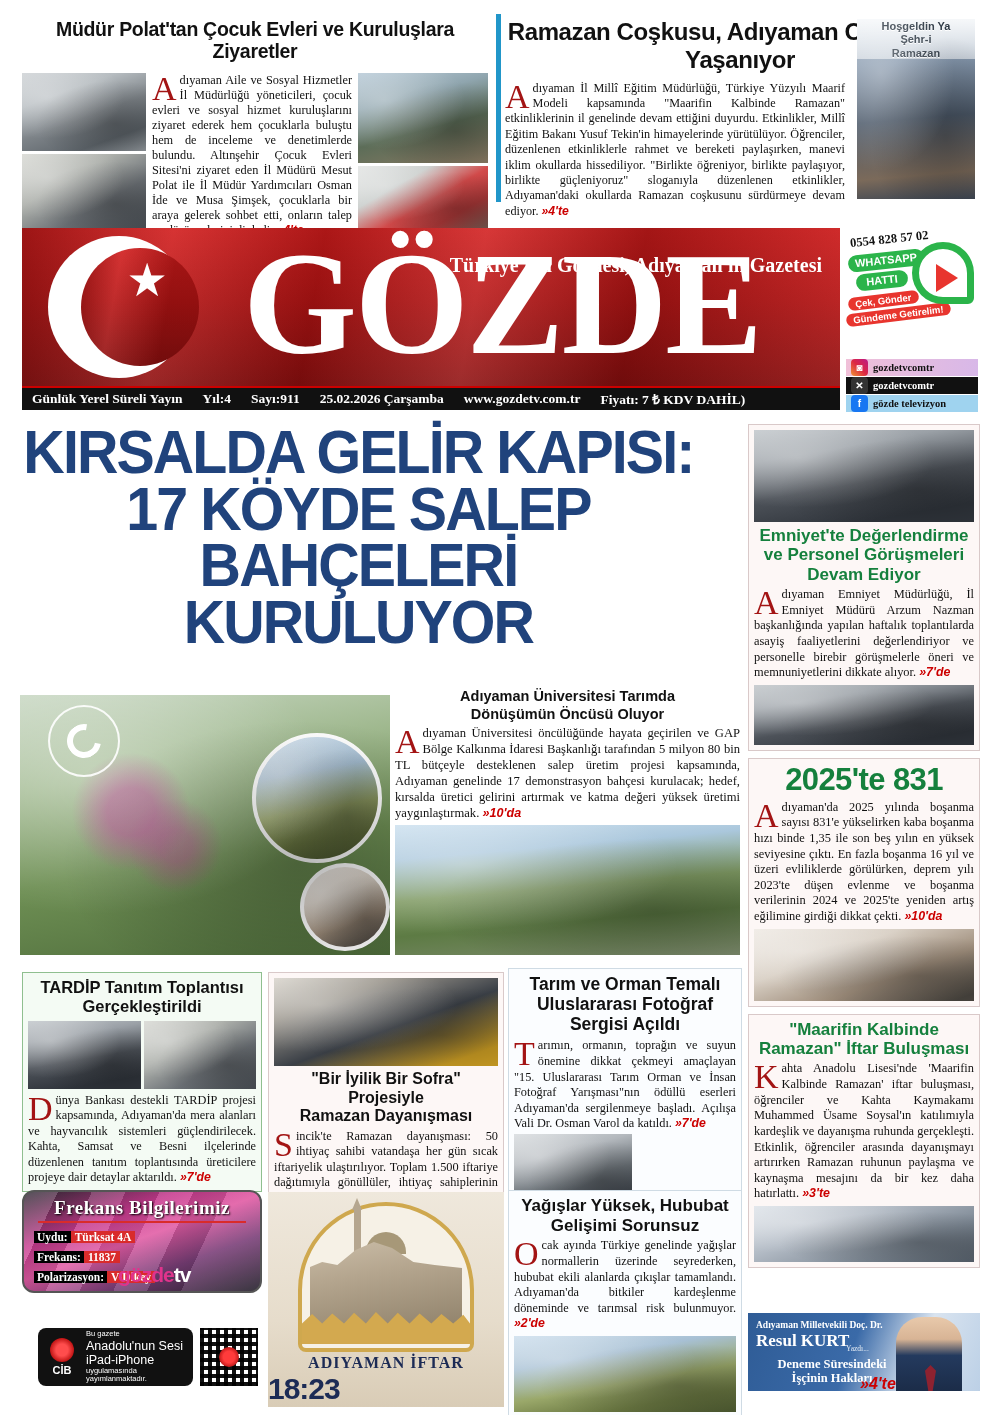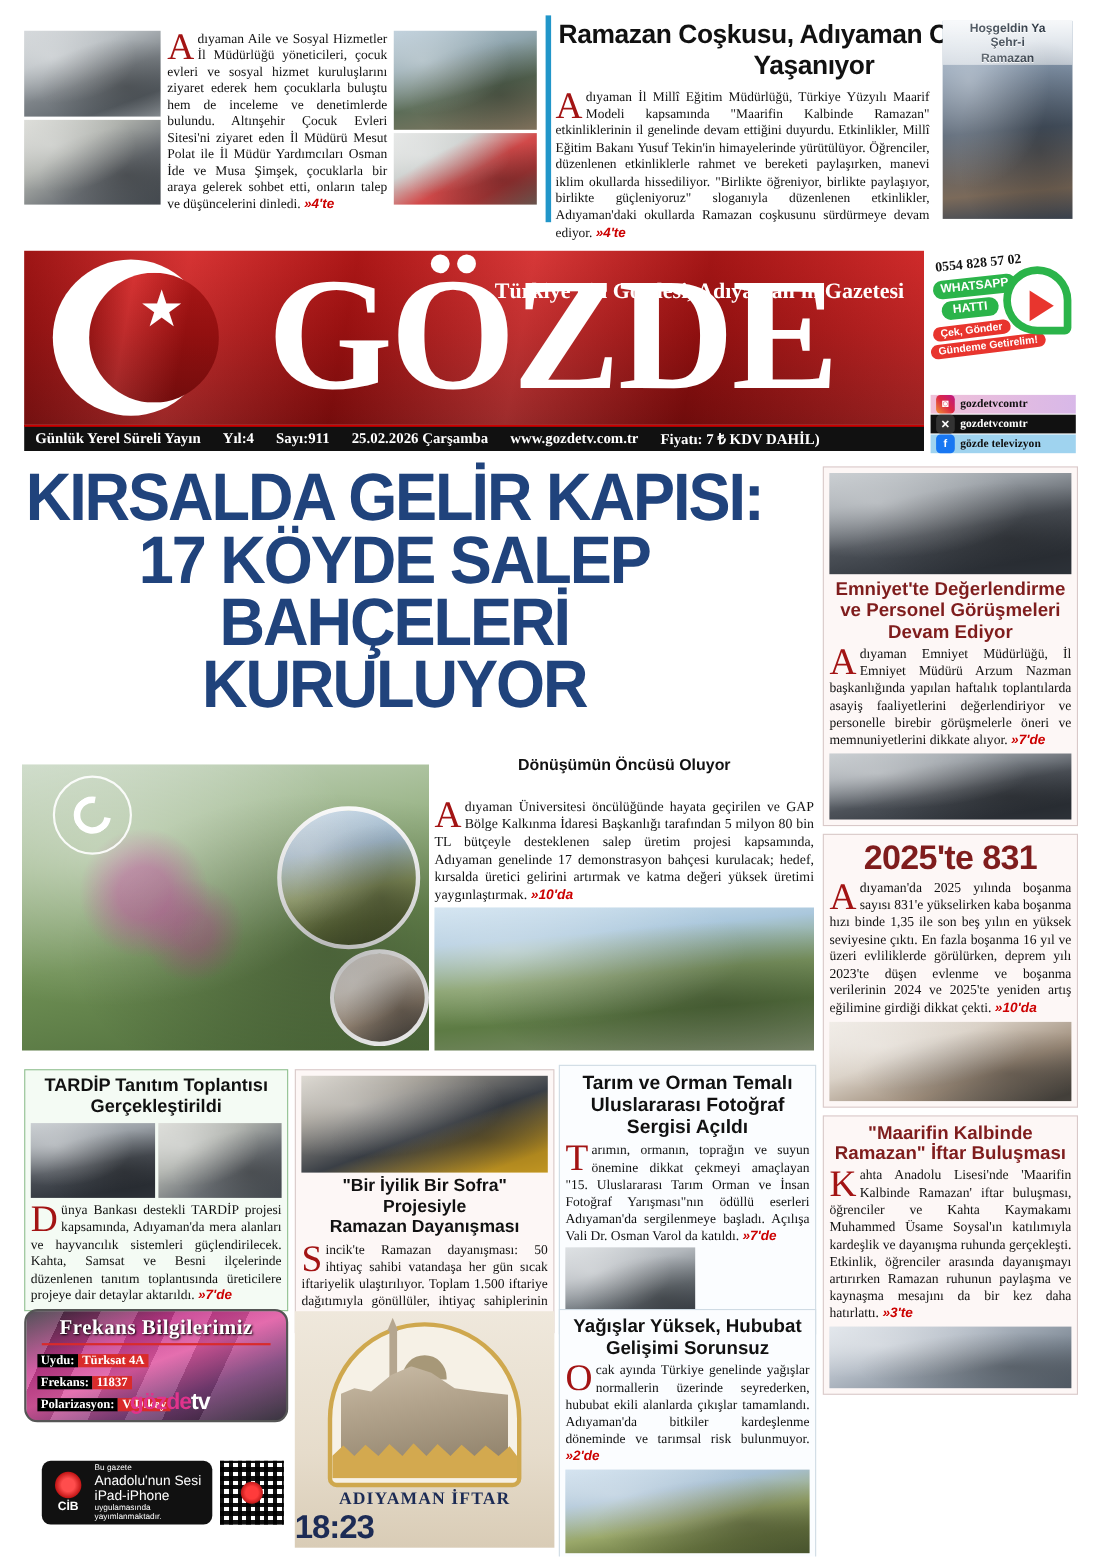--- a/index.html
+++ b/index.html
@@ -159,21 +159,21 @@
   .sub-head {
     position:absolute; left:395px; top:688px; width:345px;
     font-family:"Liberation Sans", sans-serif; font-weight:bold; font-size:14.5px;
     color:#111; text-align:center; line-height:1.22;
   }
   .sub-body { position:absolute; left:395px; top:726px; width:345px; font-size:12.6px; line-height:1.27; }
 
   
   .rcol { position:absolute; left:748px; top:424px; width:232px; }
   .rbox { border:1px solid #d9c9c9; background:#fdf7f6; margin-bottom:7px; padding:5px; }
-  .rbox-title { font-family:"Liberation Sans",sans-serif; font-weight:bold; font-size:17px; text-align:center; color:#7f1d1d; line-height:1.14; }
+  .rbox-title { font-family:"Liberation Sans",sans-serif; font-weight:bold; font-size:17px; text-align:center; color:#15803d; line-height:1.14; }
   .rbox-title.big { font-size:31px; line-height:1.06; letter-spacing:-0.6px; }
   .rbox-body { font-size:12.4px; line-height:1.26; margin-top:3px; }
   .rimg { width:100%; }
 
   
   .tardip { position:absolute; left:22px; top:972px; width:240px; border:1px solid #8fbf8f; background:#f4fbf4; padding:5px; }
   .tardip-title{ font-family:"Liberation Sans",sans-serif; font-weight:bold; font-size:16.5px; text-align:center; line-height:1.15; color:#111;}
   .tardip-imgs{ display:flex; gap:3px; margin-top:5px; }
   .tardip-body{ font-size:12.3px; line-height:1.26; margin-top:4px; }
 
@@ -253,20 +253,21 @@
   .kurt-tie{ position:absolute; right:44px; bottom:0; width:11px; height:26px; background:#8e2230; clip-path: polygon(50% 0,100% 22%,70% 100%,30% 100%,0 22%); }
 </style>
 </head>
 <body>
 
 <div class="page">
 
   <div class="teaser">
 
     <div class="teaserL">
+      <div class="teaser-title">Müdür Polat'tan Çocuk Evleri ve Kuruluşlara Ziyaretler</div>
       <div class="teaserL-body">
         <div class="ph ph-room tl-img1"></div>
         <div class="ph ph-room2 tl-img2"></div>
         <div class="ph ph-out tl-img3"></div>
         <div class="ph ph-red tl-img4"></div>
         <div class="tl-text body-serif">
           <span class="dcap">A</span><span>dıyaman Aile ve Sosyal Hizmetler İl Müdürlüğü yöneticileri, çocuk evleri ve sosyal hizmet kuruluşlarını ziyaret ederek hem çocuklarla buluştu hem de inceleme ve denetimlerde bulundu. Altınşehir Çocuk Evleri Sitesi'ni ziyaret eden İl Müdürü Mesut Polat ile İl Müdür Yardımcıları Osman İde ve Musa Şimşek, çocuklarla bir araya gelerek sohbet etti, onların talep ve düşüncelerini dinledi.</span>
           <span class="jump">»4'te</span>
         </div>
       </div>
@@ -344,20 +345,21 @@
   <div class="ph ph-salep main-photo">
     <div class="main-logo">
       <div class="cres"></div>
     </div>
     <div class="ph ph-field circ main-c1"></div>
     <div class="ph ph-wed circ main-c2"></div>
   </div>
   <div class="ph ph-campus main-campus"></div>
 
   <div class="sub-head">
+    <div>Adıyaman Üniversitesi Tarımda</div>
     <div>Dönüşümün Öncüsü Oluyor</div>
   </div>
   <div class="sub-body body-serif">
     <span class="dcap">A</span><span>dıyaman Üniversitesi öncülüğünde hayata geçirilen ve GAP Bölge Kalkınma İdaresi Başkanlığı tarafından 5 milyon 80 bin TL bütçeyle desteklenen salep üretim projesi kapsamında, Adıyaman genelinde 17 demonstrasyon bahçesi kurulacak; hedef, kırsalda üretici gelirini artırmak ve katma değeri yüksek üretimi yaygınlaştırmak.</span>
     <span class="jump">»10'da</span>
   </div>
 
   <div class="rcol">
 
     <div class="rbox">
@@ -492,14 +494,26 @@
       <div>Yağışlar Yüksek, Hububat</div>
       <div>Gelişimi Sorunsuz</div>
     </div>
     <div class="yagis-body body-serif">
       <span class="dcap">O</span><span>cak ayında Türkiye genelinde yağışlar normallerin üzerinde seyrederken, hububat ekili alanlarda çıkışlar tamamlandı. Adıyaman'da bitkiler kardeşlenme döneminde ve tarımsal risk bulunmuyor.</span>
       <span class="jump">»2'de</span>
     </div>
     <div class="ph ph-field yagis-img"></div>
   </div>
 
+  <div class="kurt">
+    <div class="kurt-l1">Adıyaman Milletvekili Doç. Dr.</div>
+    <div class="kurt-l2">Resul KURT</div>
+    <div class="kurt-l3">Yazdı...</div>
+    <div class="kurt-l4">
+      <div>Deneme Süresindeki</div>
+      <div>İşçinin Hakları</div>
+    </div>
+    <div class="jump kurt-jump">»4'te</div>
+    <div class="kurt-face"></div>
+    <div class="kurt-tie"></div>
+  </div>
 
 </div>
 
 </body></html>

